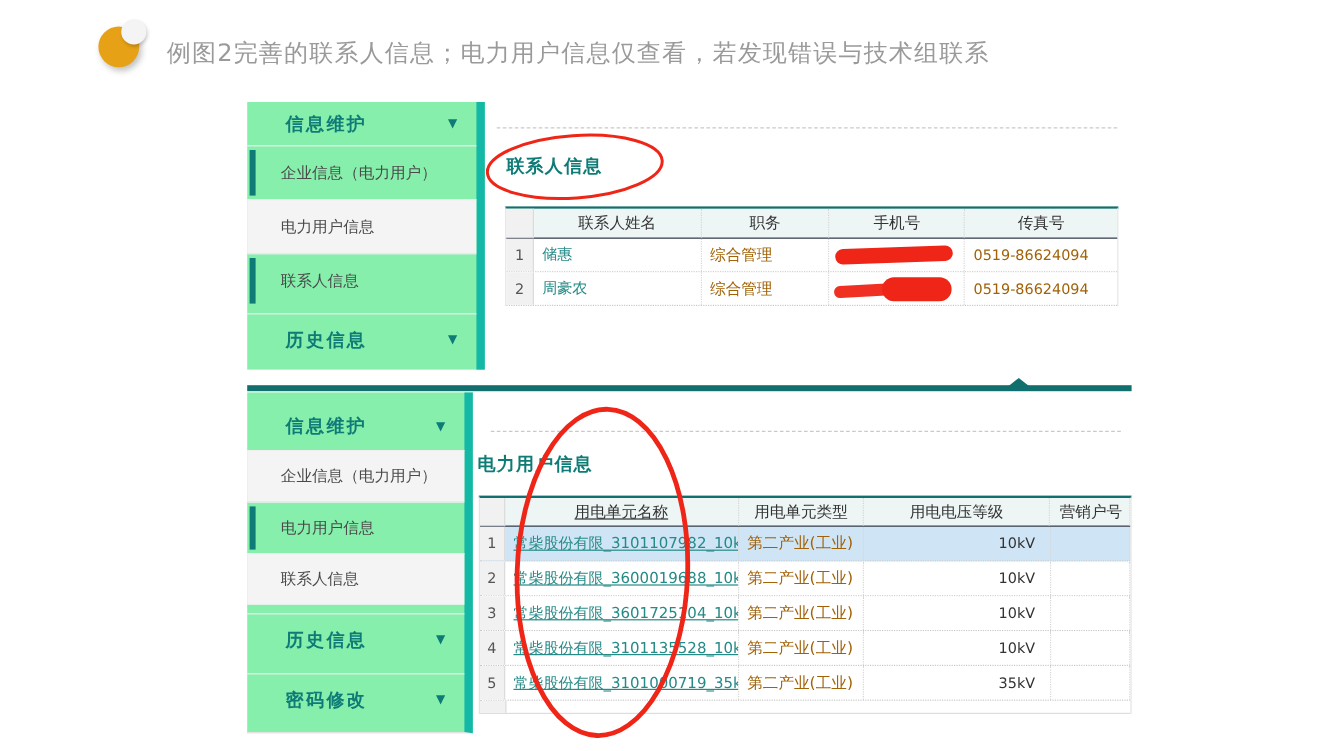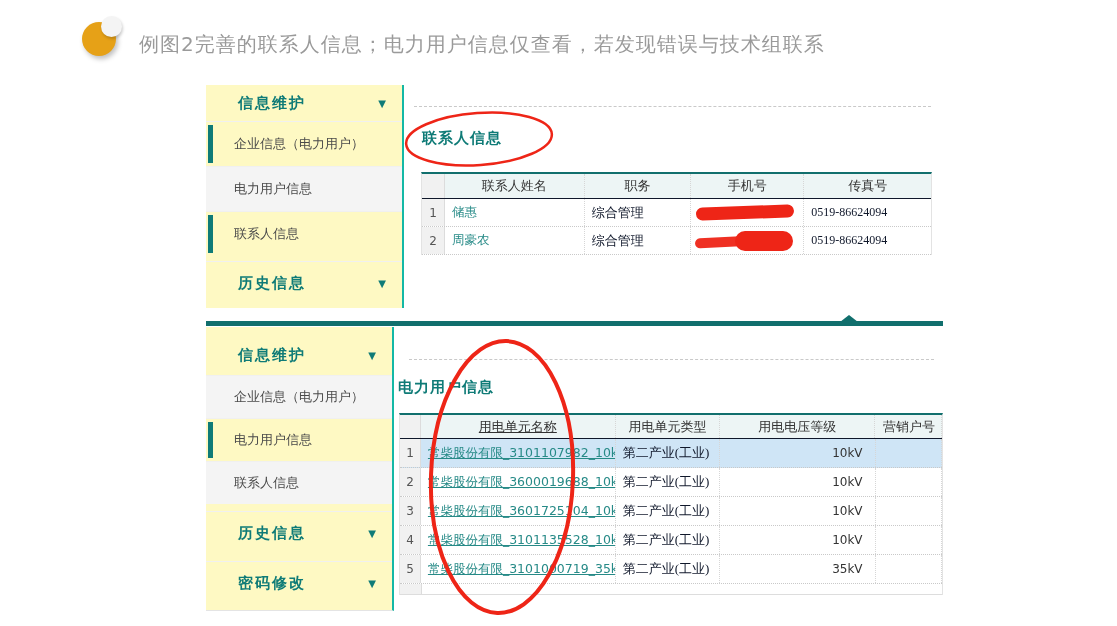--- a/index.html
+++ b/index.html
@@ -8,21 +8,21 @@
   .page { position:relative; width:1117px; height:626px; background:#fff; overflow:hidden;margin-left:44px; }
 
   
   .bullet-orange { position:absolute; left:38px; top:22px; width:34px; height:34px; border-radius:50%;
     background:#e6a117; box-shadow:2px 3px 5px rgba(0,0,0,.25); }
   .bullet-white { position:absolute; left:57px; top:16px; width:21px; height:21px; border-radius:50%;
     background:#f4f4f4; box-shadow:1px 2px 3px rgba(0,0,0,.2); }
   .page-title { position:absolute; left:95px; top:31px; font-size:20px; color:#9a9a9a; letter-spacing:1px; }
 
   
-  .sidebar { position:absolute; background:#fef9c3; border-right:2px solid #14b8a6; }
+  .sidebar { position:absolute; background:#86efac; border-right:7px solid #14b8a6; }
   .sb-top { left:162px; top:85px; width:198px; height:223px; }
   .sb-bot { left:162px; top:327px; width:188px; height:284px; border-bottom:1px solid #e4e4e4; }
   .sb-group { position:absolute; left:0; width:100%; display:flex; align-items:center;
     padding-left:32px; cursor:pointer; }
   .sb-group .g-label { font-size:15px; font-weight:bold; color:#0f7b77; letter-spacing:2px; }
   .sb-caret { position:absolute; right:16px; font-size:10px; color:#0f7b77; }
   .sb-item { position:absolute; left:0; width:100%; display:flex; align-items:center;
     padding-left:28px; font-size:13px; color:#4a4a4a; border-top:1px solid #f0f0f0; cursor:pointer; }
   .sb-item.gray { background:#f4f4f4; }
   .sb-item .bar { position:absolute; left:2px; top:3px; bottom:3px; width:5px; background:#0f7b77; }
@@ -37,21 +37,21 @@
   .t-head { background:#edf5f5; border-bottom:1px solid #0f172a; }
   .t-head .c { display:flex; align-items:center; justify-content:center;
     font-size:13px; color:#333; }
   .c { border-right:1px dotted #d6d6d6; overflow:hidden; white-space:nowrap; }
   .t-body .t-row { border-bottom:1px dotted #c9c9c9; background:#fff; }
   .t-body .t-row.hl { background:#cfe5f6; }
   .cnum { display:flex; align-items:center; justify-content:center;
     background:#f1f1f1; font-size:12px; color:#555; border-right:1px solid #dcdcdc; }
   .t-row.hl .cnum { background:#f1f1f1; }
   .clink { display:flex; align-items:center; padding-left:7px; font-size:12.5px; color:#268a87; cursor:pointer; }
-  .ctext { display:flex; align-items:center; padding-left:7px; font-size:13px; color:#0f172a;font-family:Liberation Serif, serif; }
+  .ctext { display:flex; align-items:center; padding-left:7px; font-size:13px; color:#a16207; }
   .cright { display:flex; align-items:center; justify-content:flex-end; padding-right:12px; font-size:12px; color:#333; }
   .tbl-outer { border-left:1px solid #e3e3e3; border-right:1px solid #e3e3e3; }
 
   
   .tt .w0{width:23px;} .tt .w1{width:140px;} .tt .w2{width:107px;} .tt .w3{width:113px;} .tt .w4{width:127px; border-right:none;}
   .tt .t-row{height:28px;} .tt .t-head{height:25px;}
   
   .bt { width:544px; overflow:hidden; }
   .bt .w0{width:22px;} .bt .w1{width:205px;text-decoration:underline;} .bt .w2{width:110px;} .bt .w3{width:163px;} .bt .w4{width:70px;}
   .bt .t-row{height:29px;} .bt .t-head{height:24px;}

